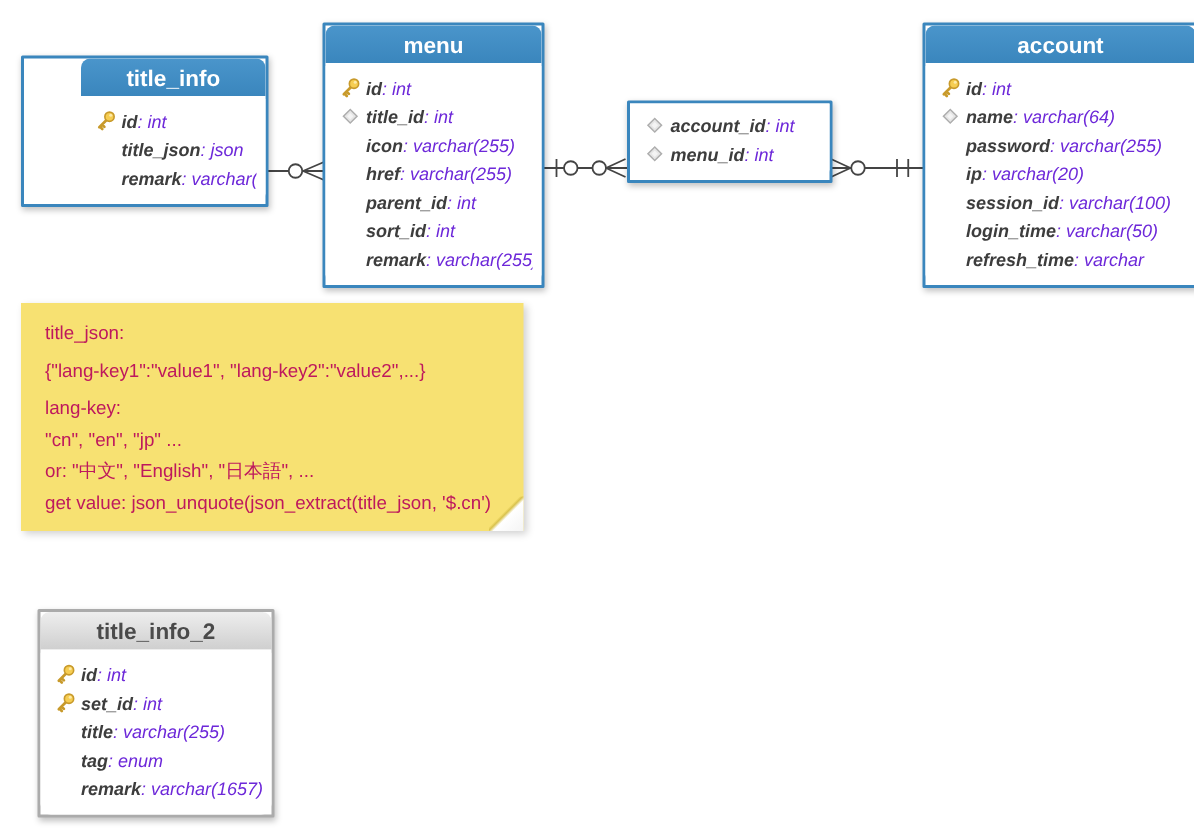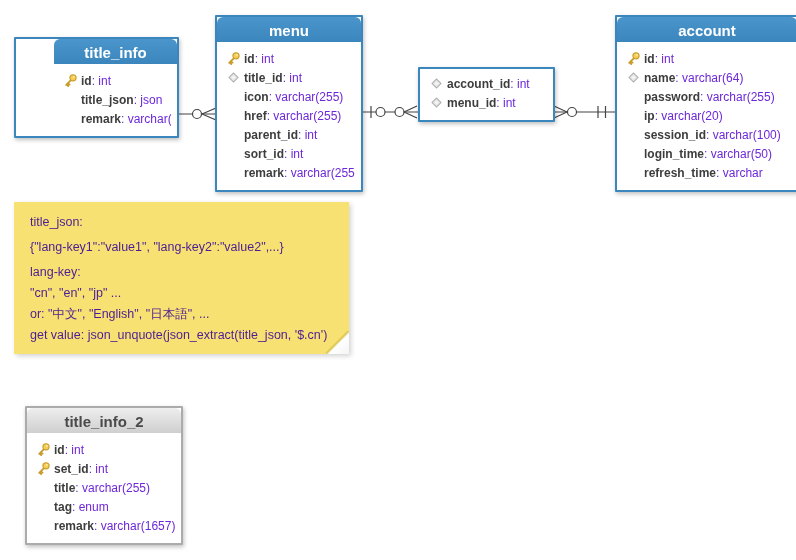--- a/index.html
+++ b/index.html
@@ -17,41 +17,41 @@
     box-shadow:1px 2px 4px rgba(0,0,0,.25);
   }
   .db-table-header {
     height:27px; line-height:27px; text-align:center;
     font-size:15px; font-weight:bold; color:#fff;
     background:linear-gradient(#4a95cb,#3a86bd);
     border-radius:6px 6px 0 0;
     border-bottom:2px solid #ffffff;
   }
   .db-table-body { padding:5px 6px 8px 6px; background:#fff; border-radius:0 0 7px 7px; }
-  .db-row { display:flex; align-items:center; height:19px; white-space:nowrap; overflow:hidden; }
+  .db-row { display:flex; align-items:center; height:19px; white-space:nowrap; overflow:hidden;font-style:italic; }
   .icon-cell { width:21px; flex:0 0 21px; display:flex; align-items:center; justify-content:center; }
   .col-name { font-size:12px; font-weight:bold; color:#3d3d3d; }
   .col-type { font-size:12px; color:#6d28d9; }
   
   .db-table.theme-gray { border-color:#ababab; }
   .db-table.theme-gray .db-table-header {
     color:#4a4a4a; background:linear-gradient(#eeeeee,#cfcfcf);
   }
   
   #tbl-title_info   { left:14px;  top:37px;  width:165px;padding-left:38px; }
   #tbl-menu         { left:215px; top:15px;  width:148px; }
   #tbl-account_menu { left:418px; top:67px;  width:137px; }
   #tbl-account      { left:615px; top:15px;  width:184px; }
   #tbl-title_info_2 { left:25px;  top:406px; width:158px; }
   
   #note {
     position:absolute; z-index:2; left:14px; top:202px; width:335px; height:152px;
     background:#f7e172; padding:13px 16px 10px 16px;
     box-shadow:2px 2px 5px rgba(0,0,0,.18);
-    font-size:12.5px; color:#4c1d95;
+    font-size:12.5px; color:#be185d;
   }
   #note .note-line { margin-bottom:10px; line-height:1.2; }
   #note .note-line.tight { margin-bottom:6px; }
   #note-fold {
     position:absolute; right:0; bottom:0; width:23px; height:23px;
     background:linear-gradient(135deg, rgba(0,0,0,0) 44%, #d9c24c 49%, #ffffff 56%, #f4f4f4 100%);
   }
 </style>
 </head>
 <body>

